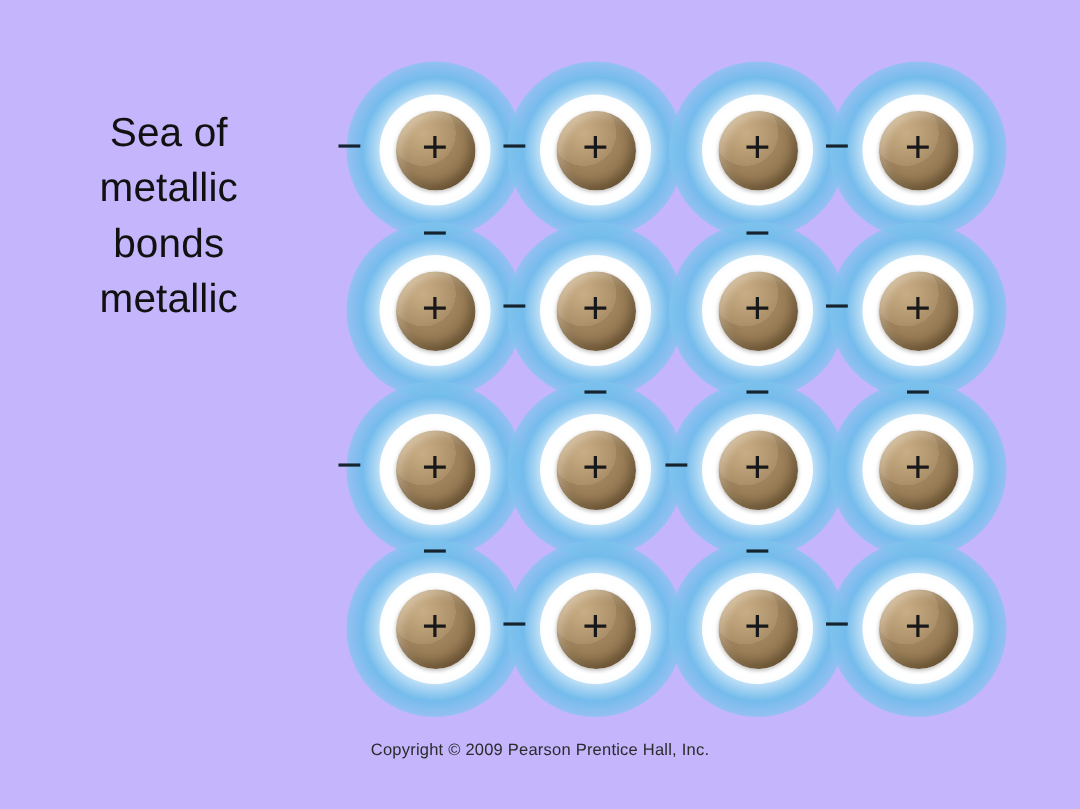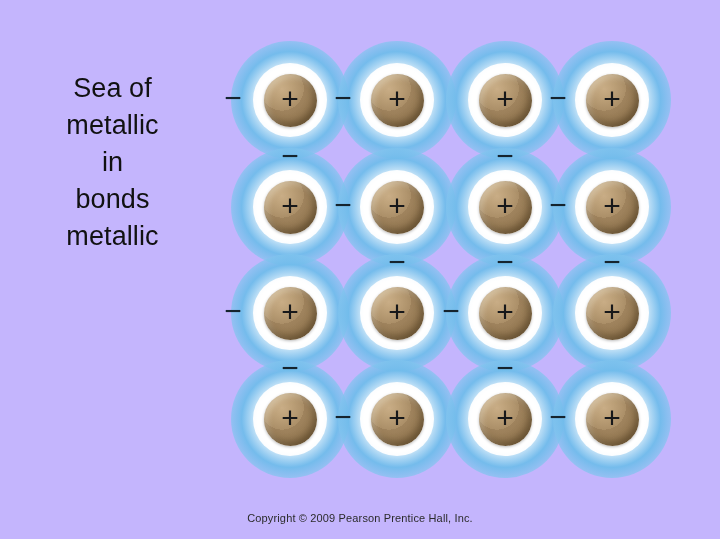--- a/index.html
+++ b/index.html
@@ -137,38 +137,37 @@
     line-height: 1;
     color: #15242e;
     user-select: none;
   }
   .electron .eglyph { transform: translateY(-2px); display:block; }
 
   
   #copyright {
     position: absolute;
     left: 0;
-    top: 512px;
+    top: 494px;
     width: 720px;
     text-align: center;
     font-family: "Liberation Sans", sans-serif;
     font-size: 11px;
     color: #2b2b2b;
     letter-spacing: 0.15px;
   }
 </style>
 </head>
 <body>
 
 <div id="stage">
 
   <div id="caption">
     <span class="cline">Sea of</span>
     <span class="cline">metallic</span>
-    <span class="cline">in</span>
     <span class="cline">bonds</span>
     <span class="cline">metallic</span>
   </div>
 
   <div id="lattice">
       <div class="cell" style="left: 75px; top: 67px;">
         <div class="halo"></div>
         <div class="halo-inner"></div>
       </div>
       <div class="cell" style="left: 182px; top: 67px;">

